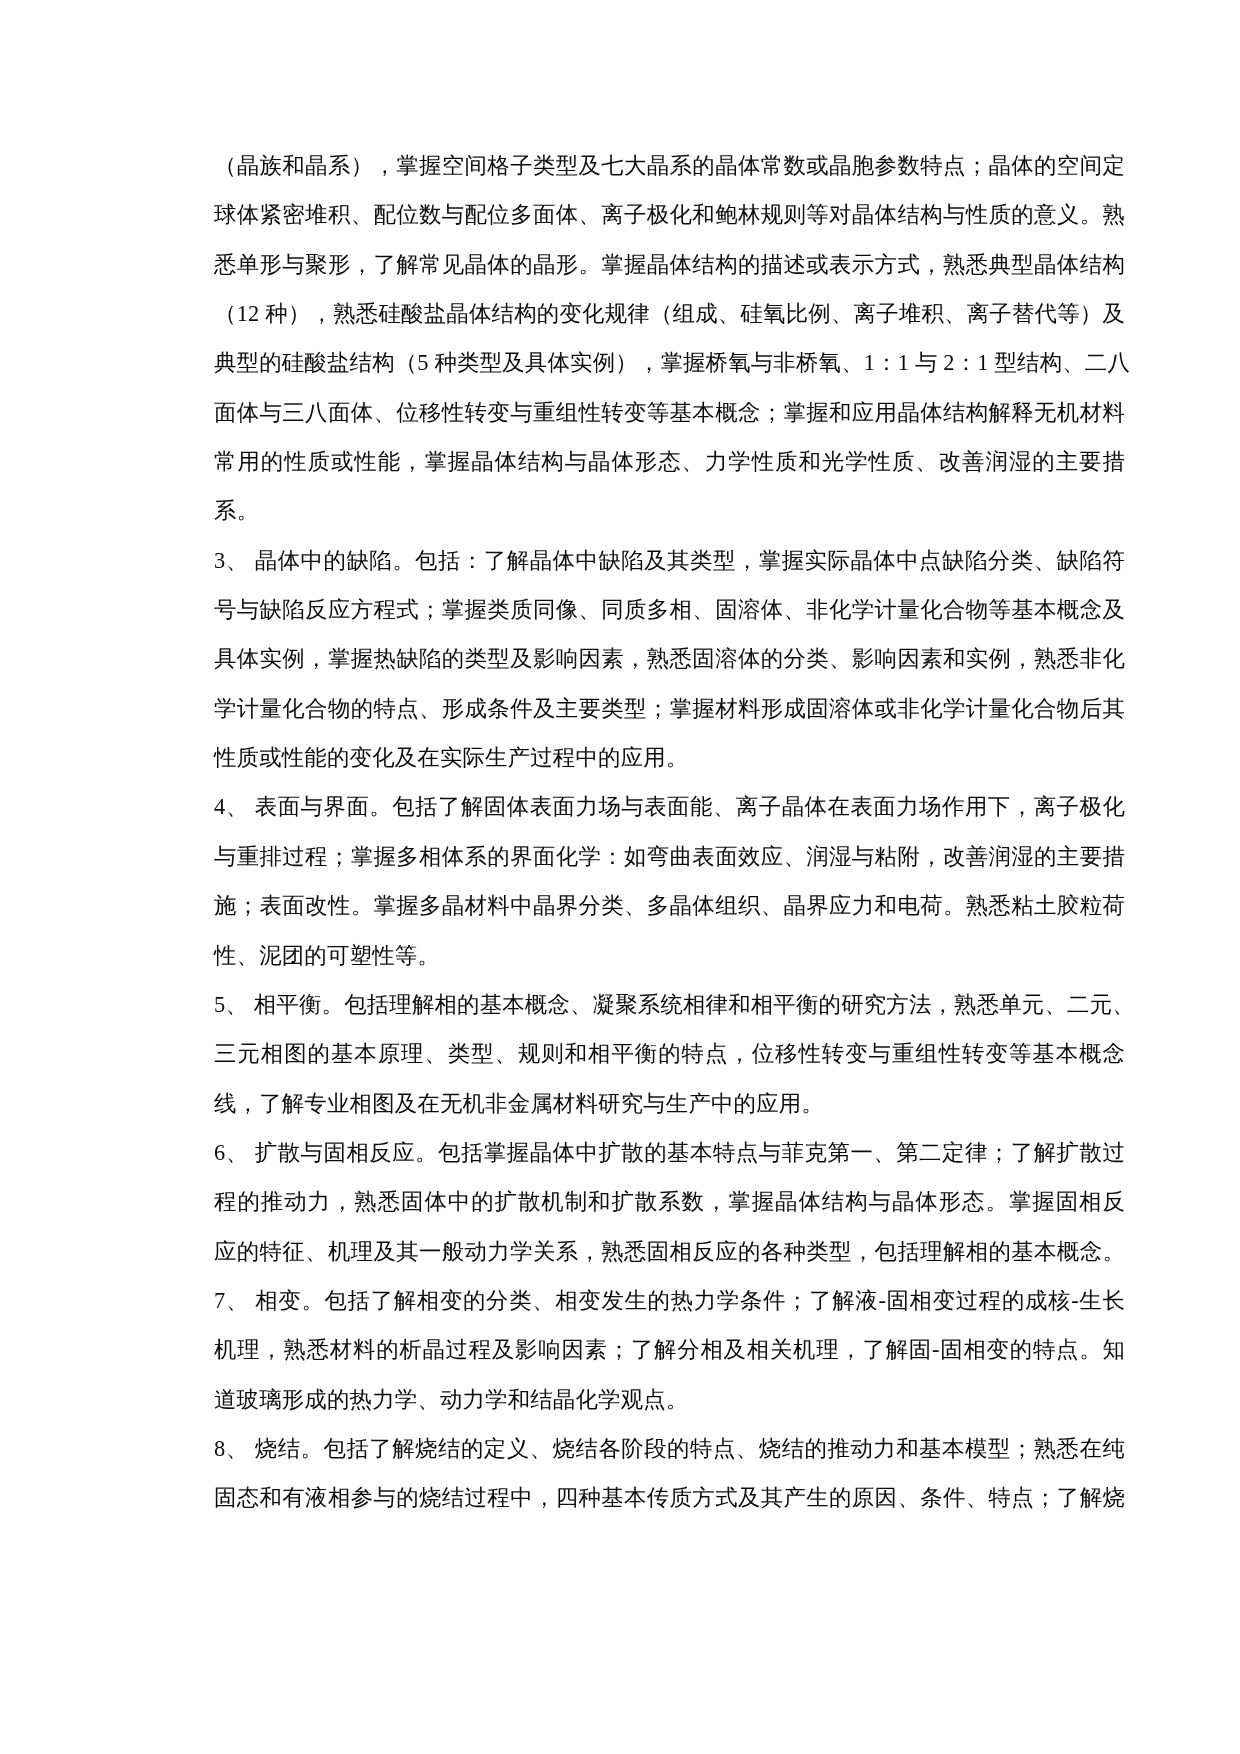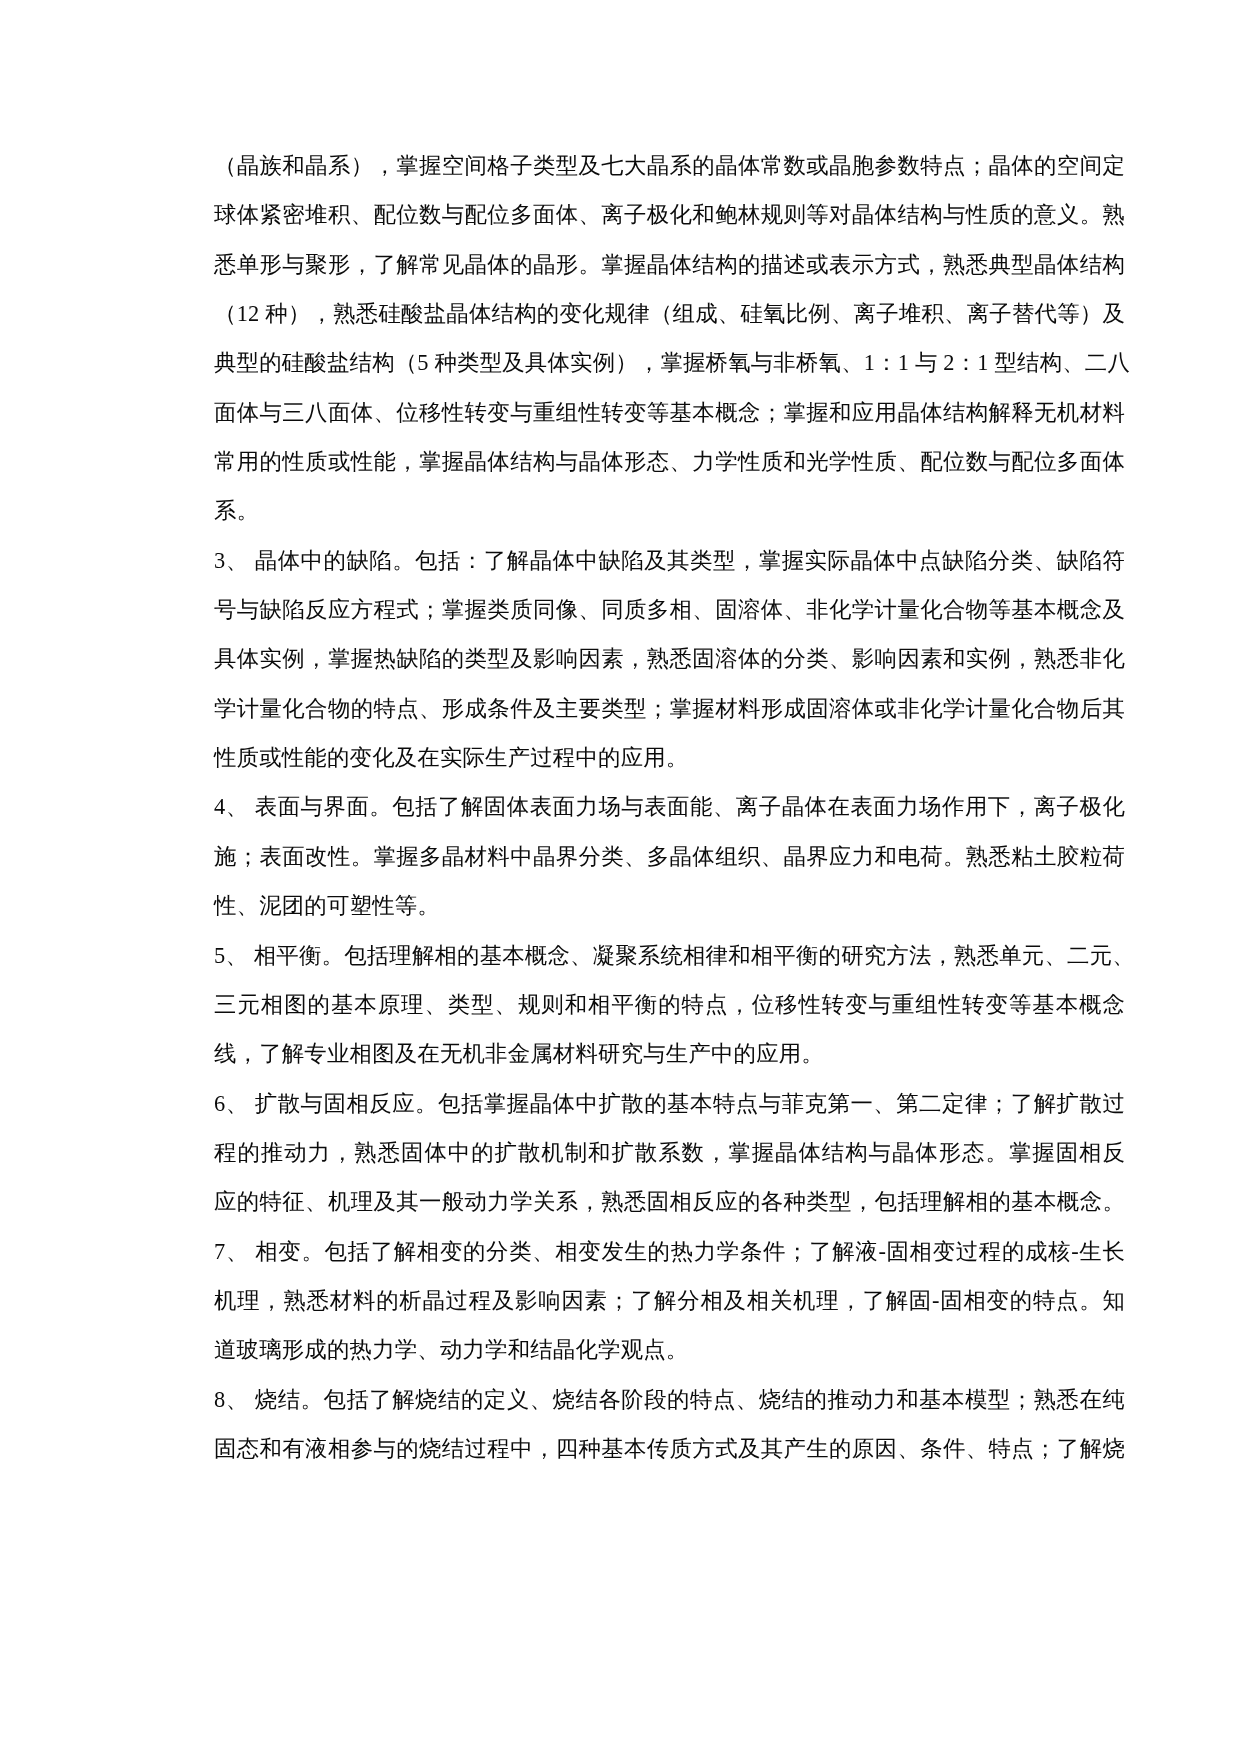--- a/index.html
+++ b/index.html
@@ -44,28 +44,29 @@
 <body>
 
 <div class="page">
   <div class="text-block">
     <div class="line">（晶族和晶系），掌握空间格子类型及七大晶系的晶体常数或晶胞参数特点；晶体的空间定</div>
     <div class="line">球体紧密堆积、配位数与配位多面体、离子极化和鲍林规则等对晶体结构与性质的意义。熟</div>
     <div class="line">悉单形与聚形，了解常见晶体的晶形。掌握晶体结构的描述或表示方式，熟悉典型晶体结构</div>
     <div class="line">（12 种），熟悉硅酸盐晶体结构的变化规律（组成、硅氧比例、离子堆积、离子替代等）及</div>
     <div class="line">典型的硅酸盐结构（5 种类型及具体实例），掌握桥氧与非桥氧、1：1 与 2：1 型结构、二八</div>
     <div class="line">面体与三八面体、位移性转变与重组性转变等基本概念；掌握和应用晶体结构解释无机材料</div>
-    <div class="line">常用的性质或性能，掌握晶体结构与晶体形态、力学性质和光学性质、配位数与配位多面体</div>
+    <div class="line">常用的性质或性能，掌握晶体结构与晶体形态、力学性质和光学性质、改善润湿的主要措</div>
     <div class="line end">系。</div>
     <div class="line">3、 晶体中的缺陷。包括：了解晶体中缺陷及其类型，掌握实际晶体中点缺陷分类、缺陷符</div>
     <div class="line">号与缺陷反应方程式；掌握类质同像、同质多相、固溶体、非化学计量化合物等基本概念及</div>
     <div class="line">具体实例，掌握热缺陷的类型及影响因素，熟悉固溶体的分类、影响因素和实例，熟悉非化</div>
     <div class="line">学计量化合物的特点、形成条件及主要类型；掌握材料形成固溶体或非化学计量化合物后其</div>
     <div class="line end">性质或性能的变化及在实际生产过程中的应用。</div>
     <div class="line">4、 表面与界面。包括了解固体表面力场与表面能、离子晶体在表面力场作用下，离子极化</div>
+    <div class="line">与重排过程；掌握多相体系的界面化学：如弯曲表面效应、润湿与粘附，改善润湿的主要措</div>
     <div class="line">施；表面改性。掌握多晶材料中晶界分类、多晶体组织、晶界应力和电荷。熟悉粘土胶粒荷</div>
     <div class="line end">性、泥团的可塑性等。</div>
     <div class="line">5、 相平衡。包括理解相的基本概念、凝聚系统相律和相平衡的研究方法，熟悉单元、二元、</div>
     <div class="line">三元相图的基本原理、类型、规则和相平衡的特点，位移性转变与重组性转变等基本概念</div>
     <div class="line end">线，了解专业相图及在无机非金属材料研究与生产中的应用。</div>
     <div class="line">6、 扩散与固相反应。包括掌握晶体中扩散的基本特点与菲克第一、第二定律；了解扩散过</div>
     <div class="line">程的推动力，熟悉固体中的扩散机制和扩散系数，掌握晶体结构与晶体形态。掌握固相反</div>
     <div class="line">应的特征、机理及其一般动力学关系，熟悉固相反应的各种类型，包括理解相的基本概念。</div>
     <div class="line">7、 相变。包括了解相变的分类、相变发生的热力学条件；了解液-固相变过程的成核-生长</div>
     <div class="line">机理，熟悉材料的析晶过程及影响因素；了解分相及相关机理，了解固-固相变的特点。知</div>

